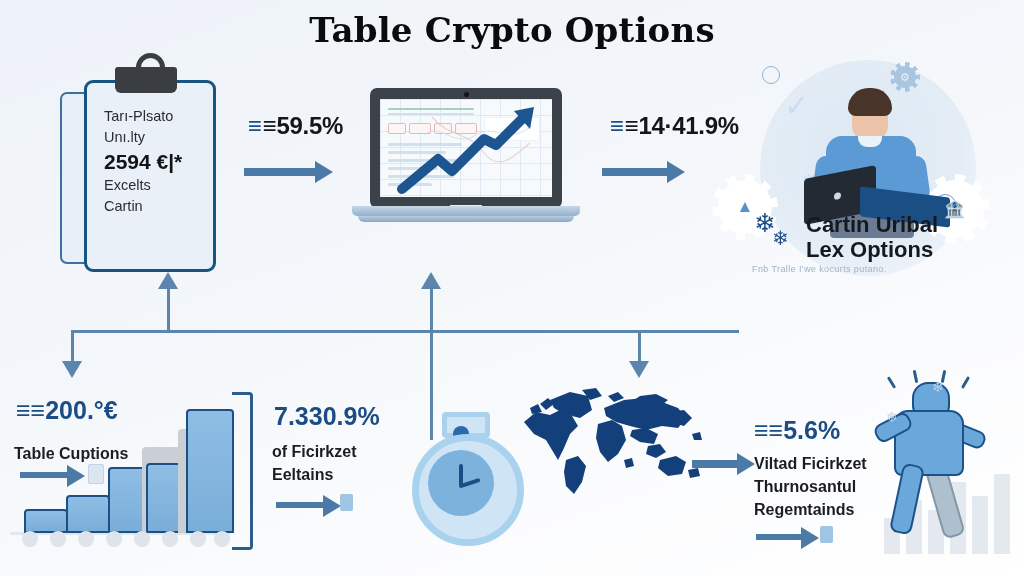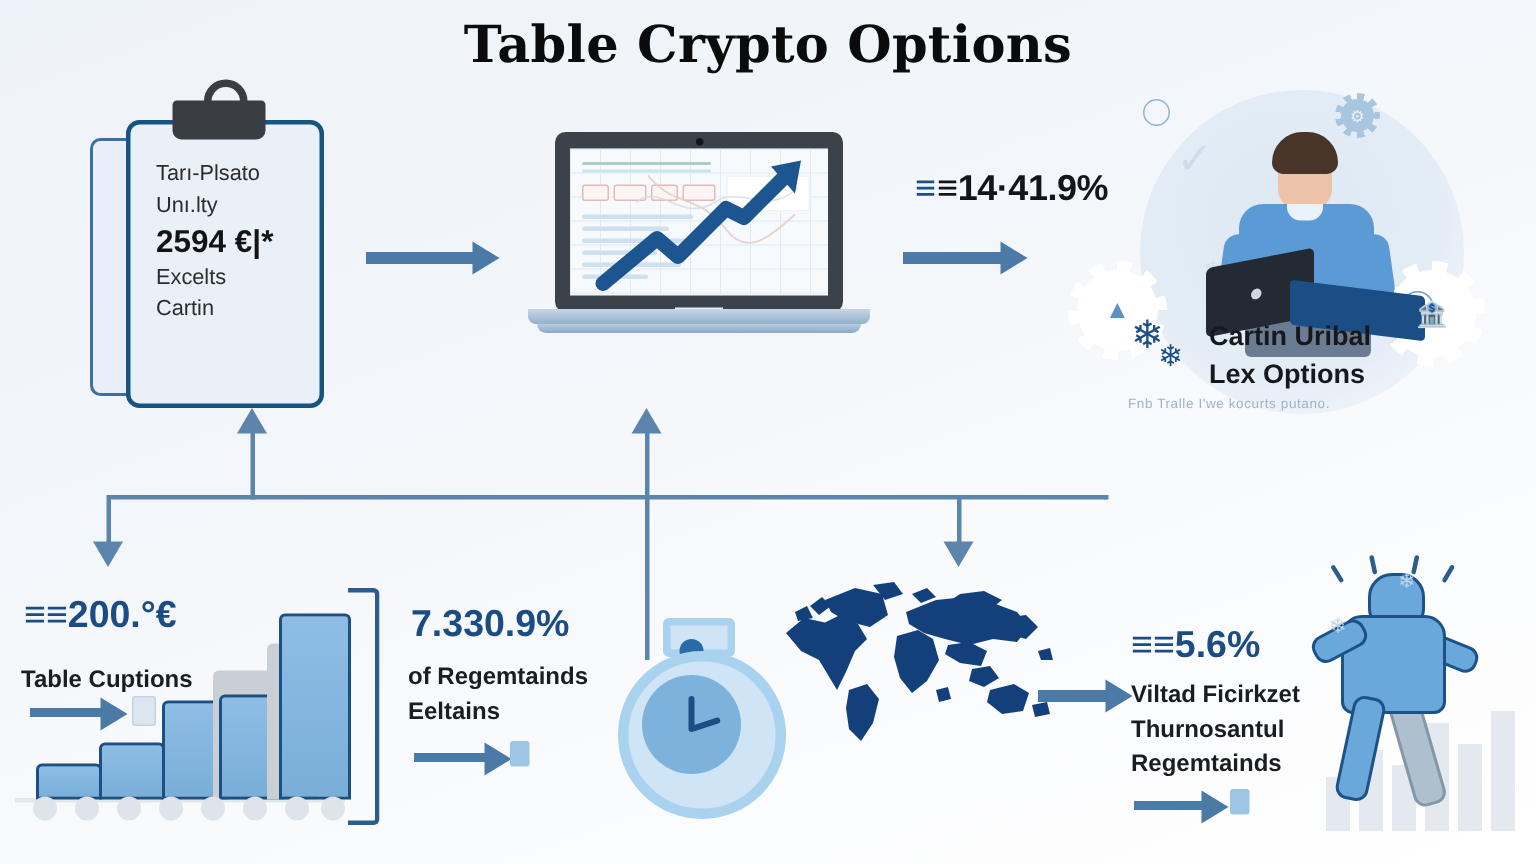--- a/index.html
+++ b/index.html
@@ -89,21 +89,21 @@
   .gear{position:absolute;border-radius:50%;background:#fff;}
   .gear:before{content:"";position:absolute;inset:-6px;border-radius:50%;
     background:repeating-conic-gradient(#fff 0deg 18deg,transparent 18deg 36deg);}
   .gear-sm{position:absolute;border-radius:50%;background:#a9c6e0;}
   .gear-sm:before{content:"";position:absolute;inset:-4px;border-radius:50%;
     background:repeating-conic-gradient(#a9c6e0 0deg 20deg,transparent 20deg 40deg);}
   .gicon{position:absolute;inset:0;display:flex;align-items:center;justify-content:center;
     color:#5a92c6;font-size:17px;z-index:2;}
   .deco-ring{position:absolute;border:1.6px solid #8fb4d6;border-radius:50%;}
   .pc-label{position:absolute;left:80px;top:160px;width:200px;color:#15181c;}
-  .pc-label div{font-size:18px;font-weight:700;line-height:25px;}
+  .pc-label div{font-size:22px;font-weight:700;line-height:25px;}
   .pc-sub{position:absolute;left:26px;top:212px;width:240px;font-size:9px;color:#9fb3c6;letter-spacing:.4px;}
   .snowflake{position:absolute;color:#1c4e86;font-size:26px;line-height:1;}
 
   
   .pct{position:absolute;color:#12161b;font-size:24px;font-weight:700;letter-spacing:-.3px;white-space:nowrap;}
   .pct .bars{color:#1d4f86;margin-right:1px;}
   .pctsm{position:absolute;color:#1b4c84;font-size:25px;font-weight:700;white-space:nowrap;}
   .capt{position:absolute;color:#1a1d21;font-size:16px;font-weight:700;line-height:23px;}
 
   
@@ -177,20 +177,23 @@
     <div class="cb-ring"></div>
     <div class="cb-text">
       <div>Tarı-Plsato</div>
       <div>Unı.lty</div>
       <div class="big">2594 €|*</div>
       <div>Excelts</div>
       <div>Cartin</div>
     </div>
   </div>
 
+  <div class="abs pct" style="left:248px;top:112px;">
+    <span class="bars">≡</span><span>≡59.5%</span>
+  </div>
   <div class="abs arrow-r" style="left:244px;top:168px;width:74px;"></div>
 
   <div class="abs" id="laptop-group">
     <div class="lt-lid">
       <div class="lt-cam"></div>
       <div class="lt-screen">
         <div class="scr-grid"></div>
         <div class="scr-white"></div>
         <div class="scr-bar" style="top:9px;width:86px;height:2px;background:#a9cfc4;"></div>
         <div class="scr-bar" style="top:14px;width:86px;height:2px;background:#cfe0ee;"></div>
@@ -301,21 +304,21 @@
     <div class="wheel" style="left:106px;"></div>
     <div class="wheel" style="left:134px;"></div>
     <div class="wheel" style="left:162px;"></div>
     <div class="wheel" style="left:190px;"></div>
     <div class="wheel" style="left:214px;"></div>
   </div>
 
   <div class="bracket abs" style="left:232px;top:392px;width:18px;height:152px;"></div>
   <div class="abs pctsm" style="left:274px;top:402px;">7.330.9%</div>
   <div class="abs capt" style="left:272px;top:440px;width:140px;">
-    <div>of Regemtainds</div>
+    <div>of Ficirkzet</div>
     <div>Eeltains</div>
   </div>
   <div class="abs arrow-r" style="left:276px;top:502px;width:50px;height:6px;"></div>
   <div class="abs" style="left:340px;top:494px;width:13px;height:17px;background:#9fc5e4;border-radius:2px;"></div>
 
   <div class="abs" id="watch">
     <div class="w-crown"></div>
     <div class="w-stem"></div>
     <div class="w-ring"></div>
     <div class="w-face"></div>

